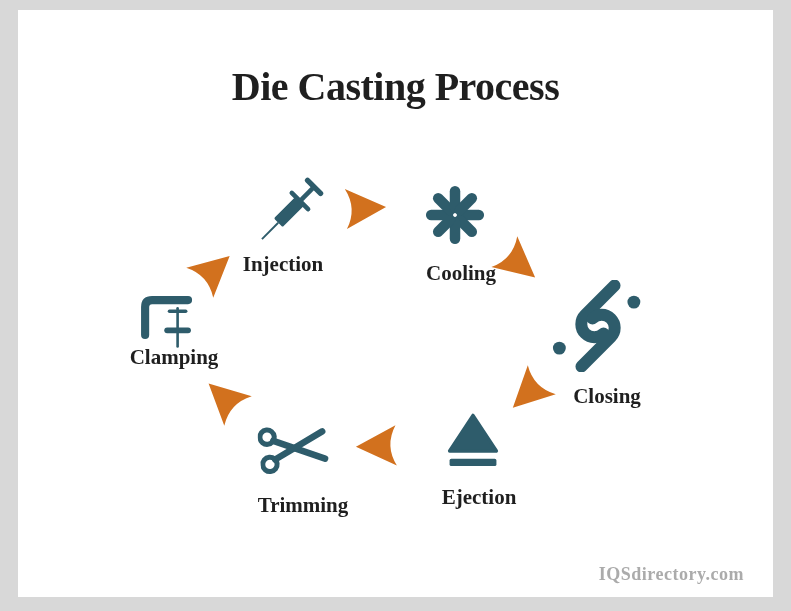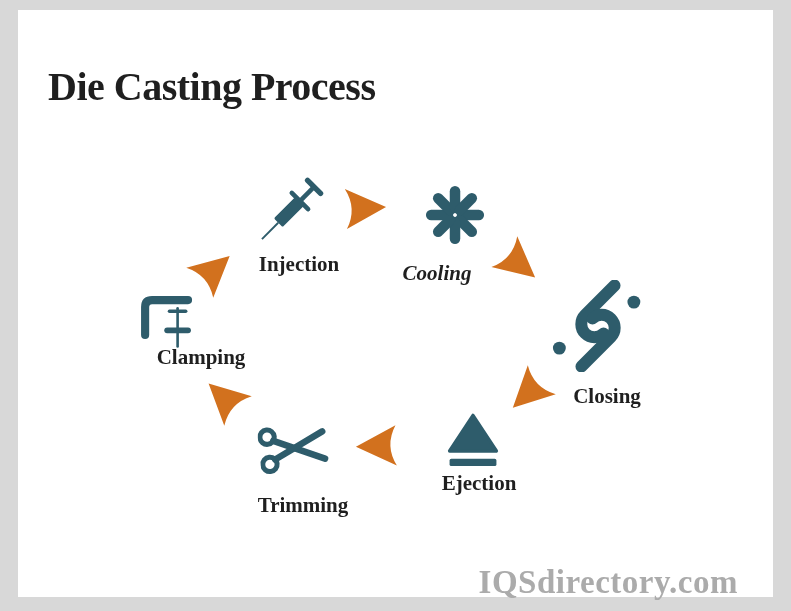--- a/index.html
+++ b/index.html
@@ -9,39 +9,39 @@
     font-family:"Liberation Serif", serif;
     overflow:hidden;
   }
   .canvas{
     position:absolute;left:18px;top:10px;width:755px;height:587px;
     background:#ffffff;
   }
   .abs{position:absolute;}
   .title{
     position:absolute;left:0;right:0;top:36px;
+    text-align:center;
     font-size:40px;font-weight:bold;color:#1f1f1f;
     letter-spacing:-0.5px;
-    margin-left:48px;
   }
   .step-label{
     position:absolute;
     transform:translateX(-50%);
     font-size:21px;font-weight:bold;color:#1f1f1f;
     white-space:nowrap;
   }
   .icon-svg{display:block;}
   .teal-stroke{stroke:var(--teal,#2e5c6b);fill:none;}
   .teal-fill{fill:var(--teal,#2e5c6b);}
   .arrow{position:absolute;width:50px;height:46px;}
   .arrow svg{display:block;width:100%;height:100%;}
   .arrow path{fill:var(--orange,#d2711e);}
   .watermark{
-    position:absolute;right:53px;top:564px;
-    font-size:33px;font-weight:bold;color:var(--wm,#ababab);
+    position:absolute;right:47px;top:564px;
+    font-size:18px;font-weight:bold;color:var(--wm,#ababab);
     letter-spacing:0.5px;
   }
 </style>
 </head>
 <body style="--teal: #2e5c6b; --orange: #d2711e; --wm: #ababab; --frame: #d8d8d8;">
 
 <div class="canvas"></div>
 
 <h1 class="title">Die Casting Process</h1>
 
@@ -121,20 +121,20 @@
       <path d="M4 3 L46 24 L4 45 Q16 24 4 3 Z"></path>
     </svg>
 </div>
 
 <div class="arrow" style="left:199px;top:375px;transform:rotate(223deg);">
   <svg viewBox="0 0 48 48">
       <path d="M4 3 L46 24 L4 45 Q16 24 4 3 Z"></path>
     </svg>
 </div>
 
-<div class="step-label" style="left:174px;top:345px;margin-left:27px;">Clamping</div>
-<div class="step-label" style="left:283px;top:252px;margin-left:16px;">Injection</div>
-<div class="step-label" style="left:437px;top:261px;font-style:italic;">Cooling</div>
+<div class="step-label" style="left:174px;top:345px;">Clamping</div>
+<div class="step-label" style="left:283px;top:252px;">Injection</div>
+<div class="step-label" style="left:461px;top:261px;">Cooling</div>
 <div class="step-label" style="left:607px;top:384px;">Closing</div>
-<div class="step-label" style="left:479px;top:471px;">Ejection</div>
+<div class="step-label" style="left:479px;top:485px;">Ejection</div>
 <div class="step-label" style="left:303px;top:473px;margin-top:20px;">Trimming</div>
 
 <div class="watermark">IQSdirectory.com</div>
 
 </body></html>

